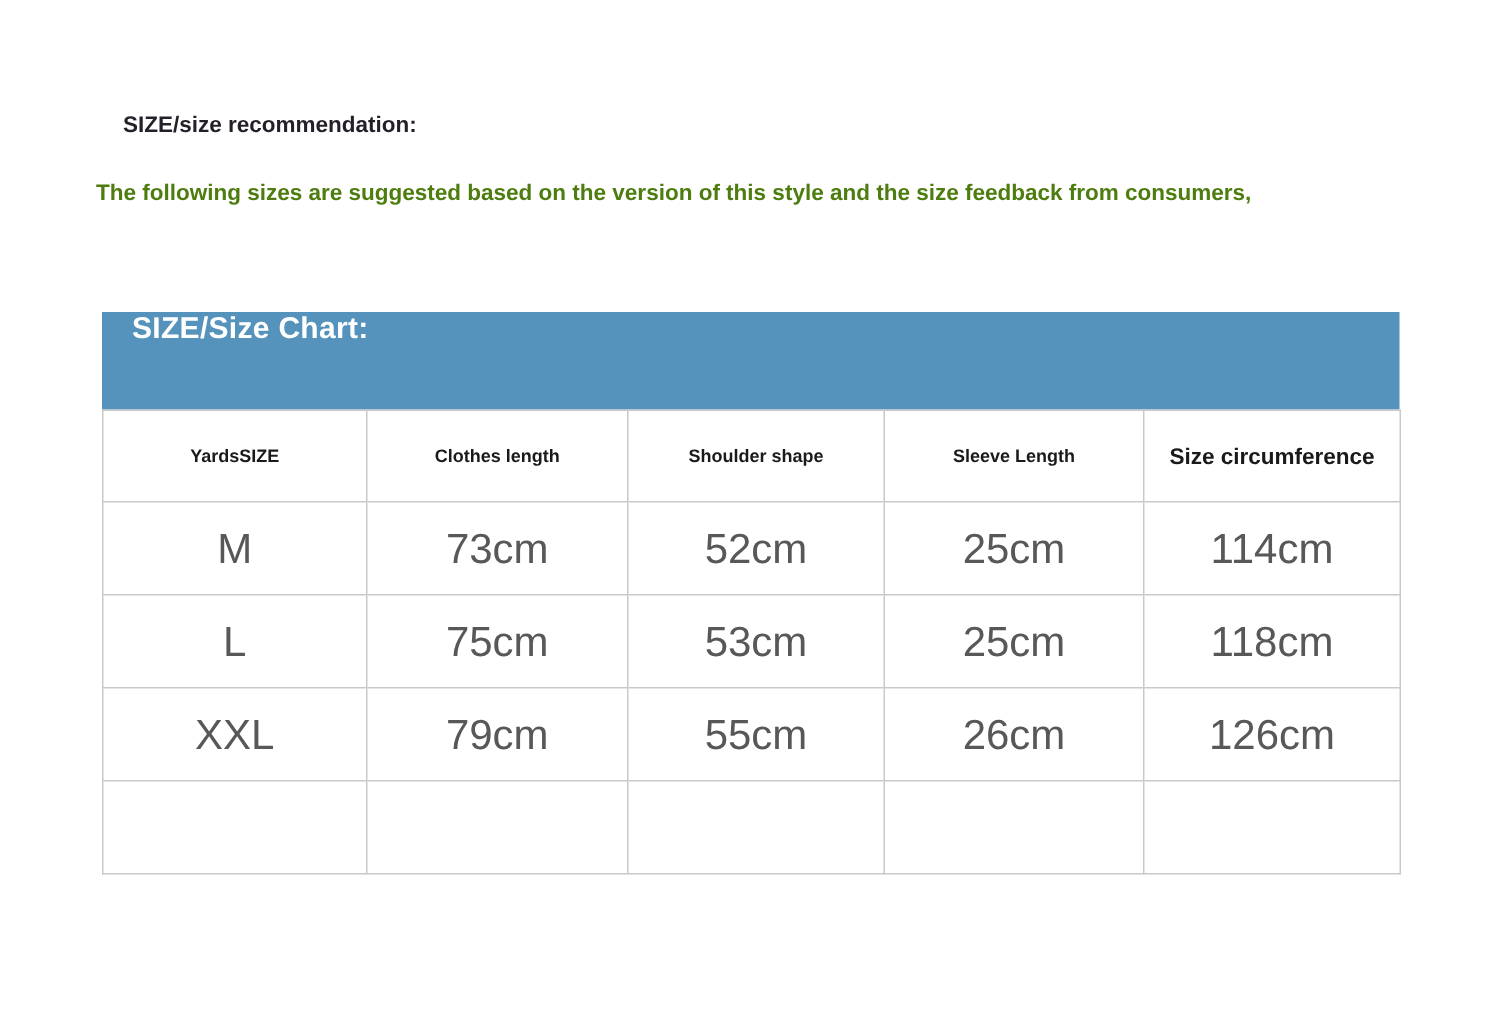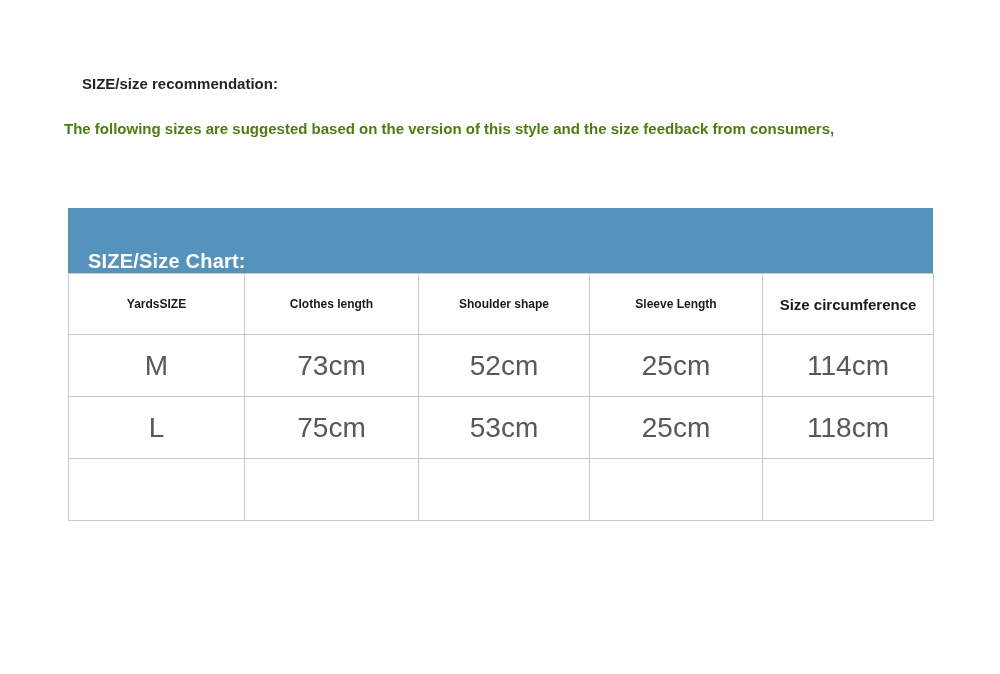--- a/index.html
+++ b/index.html
@@ -38,21 +38,21 @@
   .chart-wrap {
     position: absolute;
     left: 68px;
     top: 208px;
     width: 865px;
   }
   .chart-title-bar {
     height: 65px;
     background: #5593bc;
     display: flex;
-    align-items: flex-end;
+    align-items: flex-start;
     padding-left: 20px;
     box-sizing: border-box;
   }
   .chart-title-bar span {
     color: #ffffff;
     font-size: 20px;
     font-weight: bold;
     letter-spacing: 0.2px;
   }
   table.size-table {
@@ -125,20 +125,27 @@
         <td>25cm</td>
         <td>114cm</td>
       </tr>
       <tr>
         <td>L</td>
         <td>75cm</td>
         <td>53cm</td>
         <td>25cm</td>
         <td>118cm</td>
       </tr>
+      <tr>
+        <td>XXL</td>
+        <td>79cm</td>
+        <td>55cm</td>
+        <td>26cm</td>
+        <td>126cm</td>
+      </tr>
       <tr class="empty-row">
         <td></td>
         <td></td>
         <td></td>
         <td></td>
         <td></td>
       </tr>
     </tbody>
   </table>
 </div>

